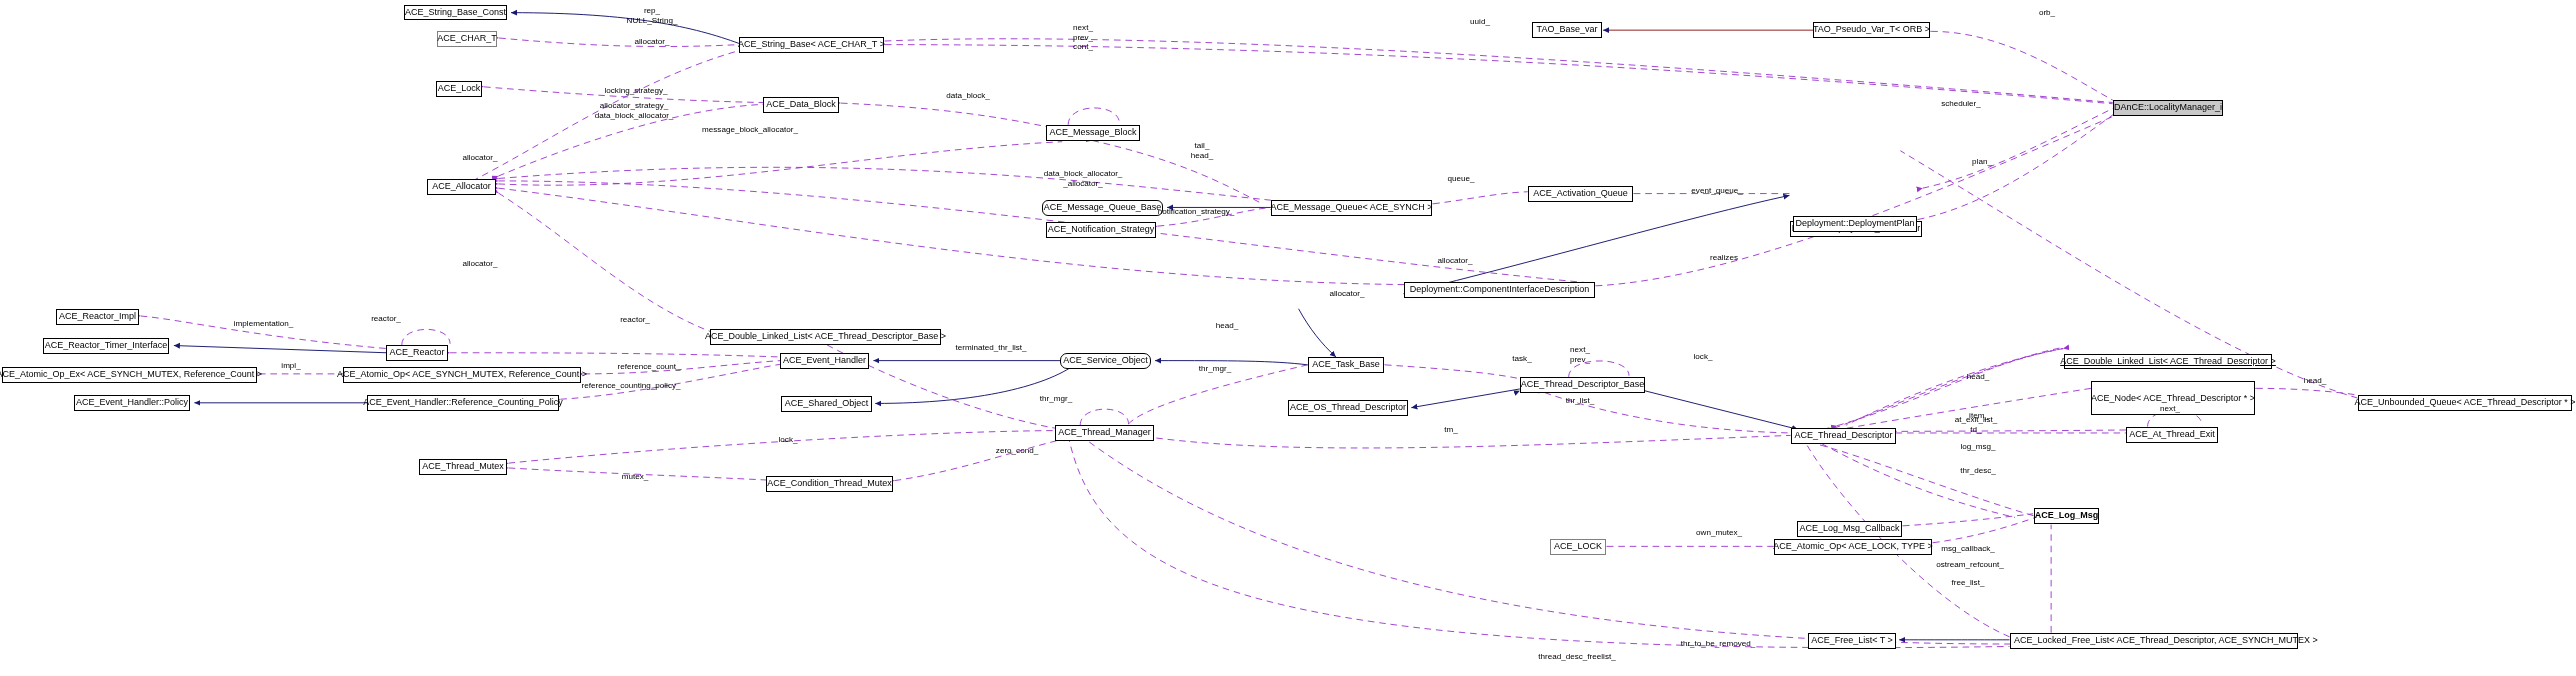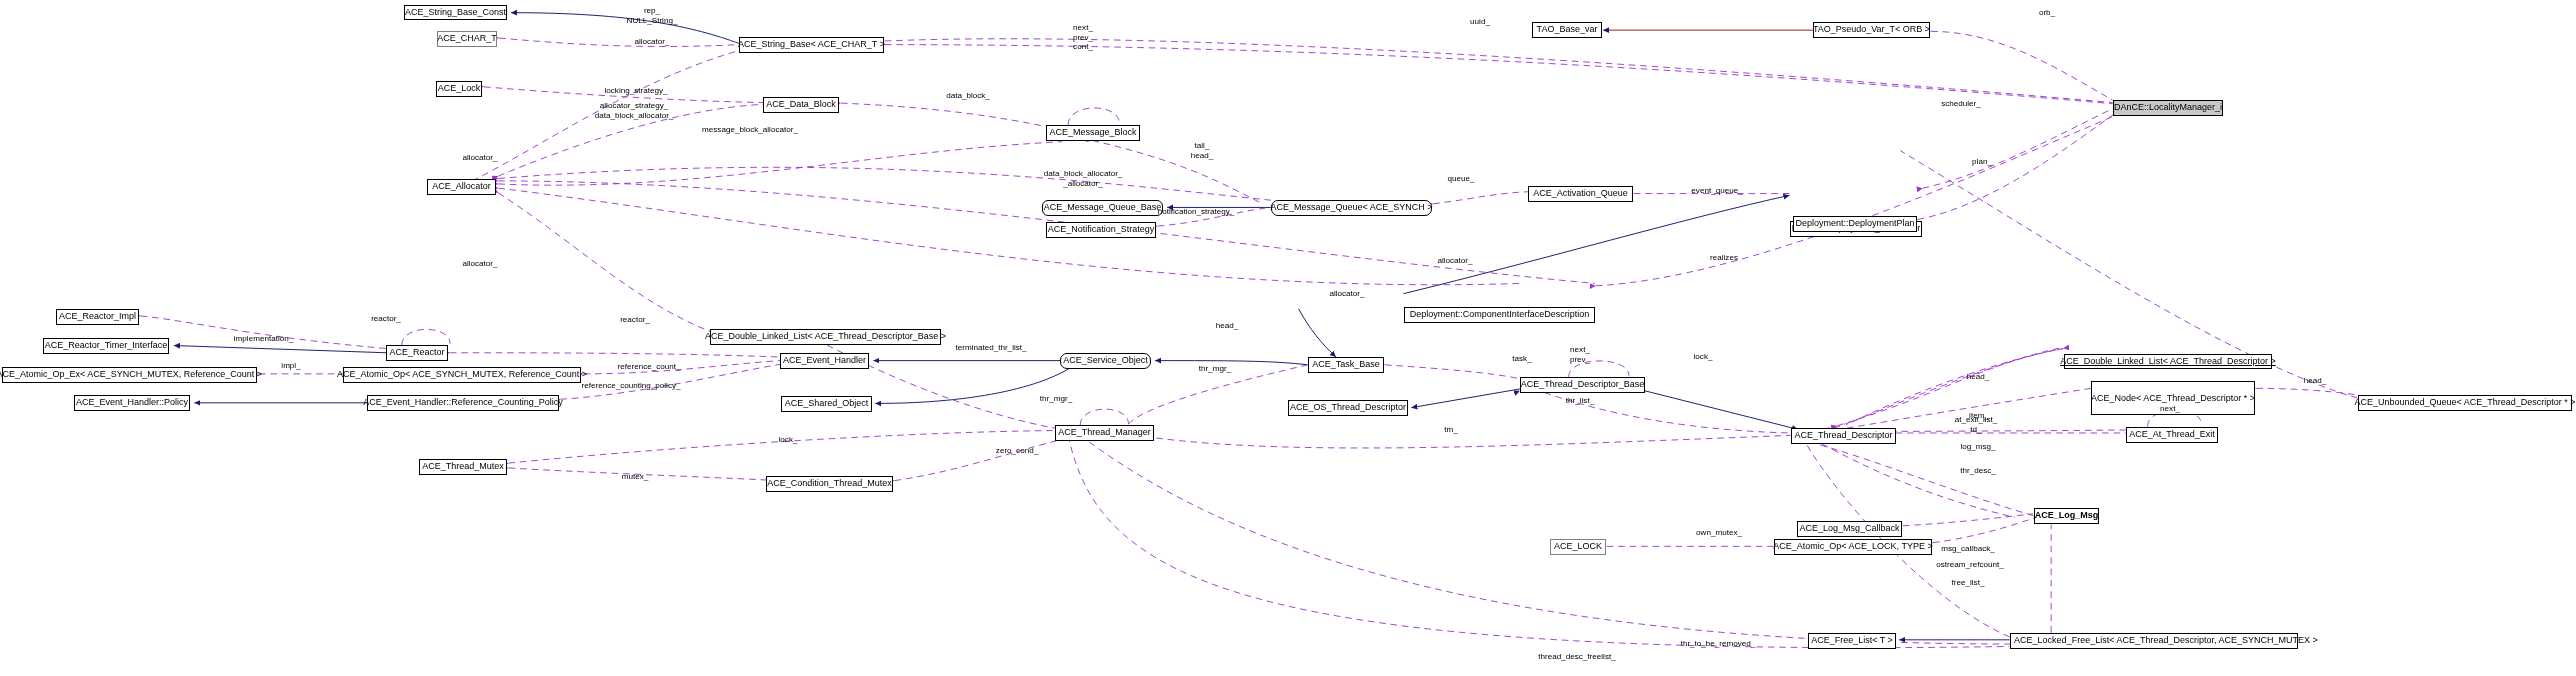--- a/index.html
+++ b/index.html
@@ -165,26 +165,26 @@
       <div class="node" style="left: 1532px; top: 22px; width: 70px; height: 15.7px;">TAO_Base_var</div>
       <div class="node" style="left: 1813px; top: 22px; width: 117px; height: 15.7px;">TAO_Pseudo_Var_T&lt; ORB &gt;</div>
       <div class="node grayborder" style="left: 437px; top: 31px; width: 60px; height: 15.7px;">ACE_CHAR_T</div>
       <div class="node" style="left: 739px; top: 37px; width: 145px; height: 15.7px;">ACE_String_Base&lt; ACE_CHAR_T &gt;</div>
       <div class="node center" style="left: 2113px; top: 100px; width: 110px; height: 15.7px;">DAnCE::LocalityManager_i</div>
       <div class="node" style="left: 436px; top: 81px; width: 46px; height: 15.7px;">ACE_Lock</div>
       <div class="node" style="left: 763px; top: 97px; width: 76px; height: 15.7px;">ACE_Data_Block</div>
       <div class="node" style="left: 1046px; top: 125px; width: 94px; height: 15.7px;">ACE_Message_Block</div>
       <div class="node" style="left: 427px; top: 179px; width: 69px; height: 15.7px;">ACE_Allocator</div>
       <div class="node" style="left: 1042px; top: 200px; width: 121px; height: 15.7px; border-radius: 6px;">ACE_Message_Queue_Base</div>
-      <div class="node" style="left: 1271px; top: 200px; width: 161px; height: 15.7px; border-radius: 7px;">ACE_Message_Queue&lt; ACE_SYNCH &gt;</div>
+      <div class="node" style="left: 1271px; top: 200px; width: 161px; height: 15.7px;">ACE_Message_Queue&lt; ACE_SYNCH &gt;</div>
       <div class="node" style="left: 1528px; top: 186px; width: 105px; height: 15.7px;">ACE_Activation_Queue</div>
       <div class="node" style="left: 1790px; top: 186px; width: 132px; height: 15.7px; margin-top: 35px;">DAnCE::Deployment_Scheduler</div>
       <div class="node" style="left: 1046px; top: 222px; width: 110px; height: 15.7px;">ACE_Notification_Strategy</div>
       <div class="node" style="left: 1793px; top: 216px; width: 124px; height: 15.7px;">Deployment::DeploymentPlan</div>
-      <div class="node" style="left: 1404px; top: 282px; width: 191px; height: 15.7px; margin-top: 25px;">Deployment::ComponentInterfaceDescription</div>
+      <div class="node" style="left: 1404px; top: 282px; width: 191px; height: 15.7px;">Deployment::ComponentInterfaceDescription</div>
       <div class="node" style="left: 56px; top: 309px; width: 83px; height: 15.7px;">ACE_Reactor_Impl</div>
       <div class="node" style="left: 43px; top: 338px; width: 126px; height: 15.7px;">ACE_Reactor_Timer_Interface</div>
       <div class="node" style="left: 386px; top: 345px; width: 62px; height: 15.7px;">ACE_Reactor</div>
       <div class="node" style="left: 710px; top: 329px; width: 231px; height: 15.7px;">ACE_Double_Linked_List&lt; ACE_Thread_Descriptor_Base &gt;</div>
       <div class="node" style="left: 2064px; top: 354px; width: 208px; height: 15px; text-decoration: underline;">ACE_Double_Linked_List&lt; ACE_Thread_Descriptor &gt;</div>
       <div class="node" style="left: 1.8px; top: 367px; width: 255px; height: 15.7px;">ACE_Atomic_Op_Ex&lt; ACE_SYNCH_MUTEX, Reference_Count &gt;</div>
       <div class="node" style="left: 343px; top: 367px; width: 238px; height: 15.7px;">ACE_Atomic_Op&lt; ACE_SYNCH_MUTEX, Reference_Count &gt;</div>
       <div class="node" style="left: 780px; top: 353px; width: 89px; height: 15.7px;">ACE_Event_Handler</div>
       <div class="node" style="left: 1060px; top: 353px; width: 91px; height: 15.7px; border-radius: 7px;">ACE_Service_Object</div>
       <div class="node" style="left: 1308px; top: 357px; width: 76px; height: 15.7px;">ACE_Task_Base</div>
@@ -227,21 +227,21 @@
       <div class="edge-label" style="left: 1982px; top: 162px;">plan_</div>
       <div class="edge-label" style="left: 480px; top: 158px;">allocator_</div>
       <div class="edge-label" style="left: 1083px; top: 179px;">data_block_allocator_
 _allocator_</div>
       <div class="edge-label" style="left: 1461px; top: 179px;">queue_</div>
       <div class="edge-label" style="left: 1717px; top: 191px;">event_queue_</div>
       <div class="edge-label" style="left: 1196px; top: 212px;">notification_strategy_</div>
       <div class="edge-label" style="left: 1455px; top: 261px;">allocator_</div>
       <div class="edge-label" style="left: 1724px; top: 258px;">realizes</div>
       <div class="edge-label" style="left: 1347px; top: 294px;">allocator_</div>
-      <div class="edge-label" style="left: 241px; top: 339px; padding-left: 45px;">implementation_</div>
+      <div class="edge-label" style="left: 241px; top: 324px; padding-left: 45px;">implementation_</div>
       <div class="edge-label" style="left: 635px; top: 320px;">reactor_</div>
       <div class="edge-label" style="left: 480px; top: 264px;">allocator_</div>
       <div class="edge-label" style="left: 1227px; top: 326px;">head_</div>
       <div class="edge-label" style="left: 1978px; top: 377px;">head_</div>
       <div class="edge-label" style="left: 386px; top: 319px;">reactor_</div>
       <div class="edge-label" style="left: 291px; top: 366px;">impl_</div>
       <div class="edge-label" style="left: 649px; top: 367px;">reference_count_</div>
       <div class="edge-label" style="left: 631px; top: 386px;">reference_counting_policy_</div>
       <div class="edge-label" style="left: 991px; top: 348px;">terminated_thr_list_</div>
       <div class="edge-label" style="left: 1522px; top: 359px;">task_</div>

